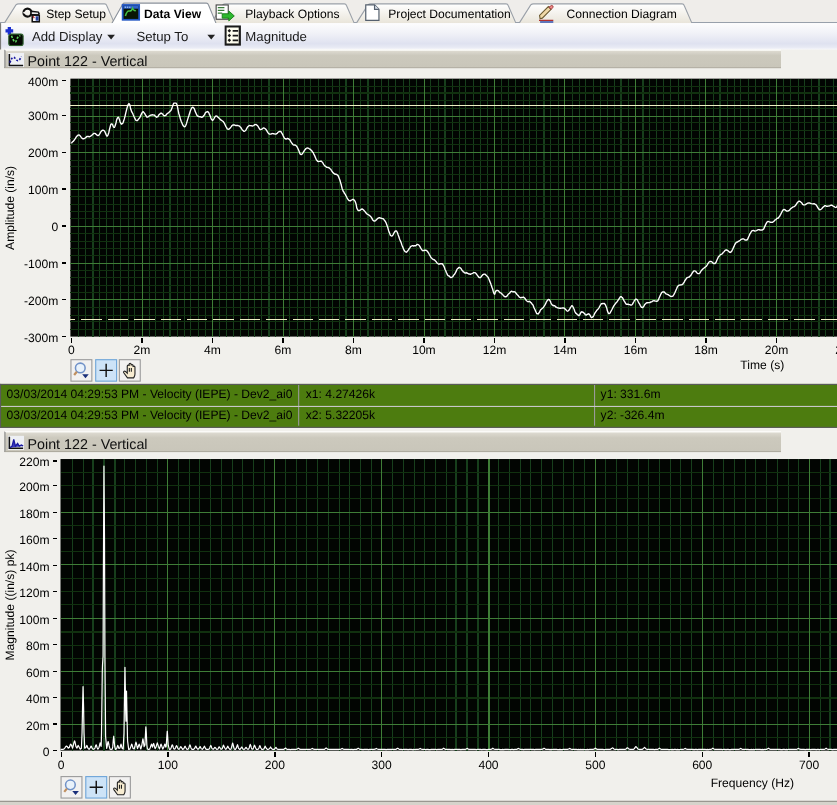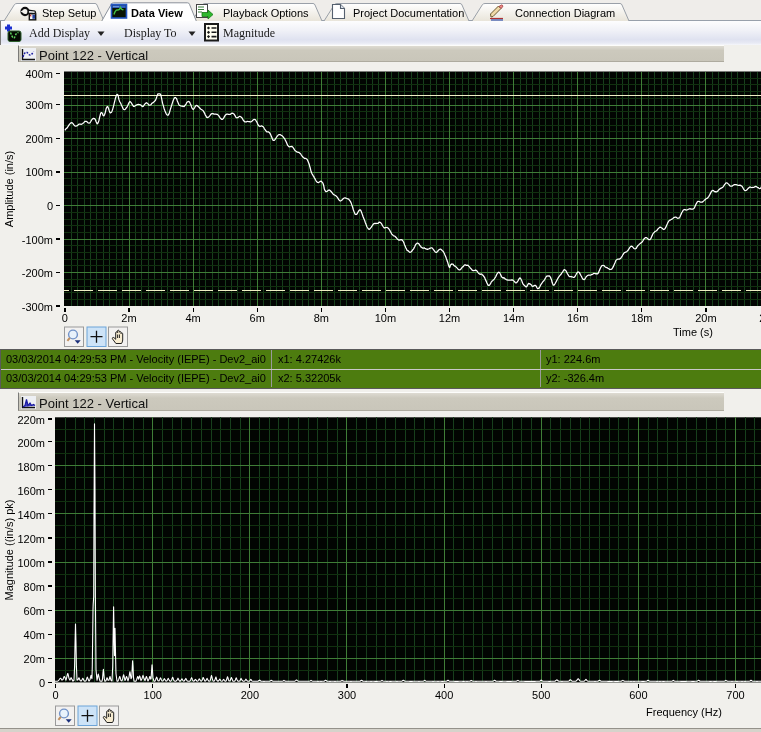--- a/index.html
+++ b/index.html
@@ -1,19 +1,19 @@
 <!DOCTYPE html>
 <html><head><meta charset="utf-8"><style>
 *{margin:0;padding:0;box-sizing:border-box}
 html,body{width:761px;height:732px;overflow:hidden;background:#f1f0ec;font-family:"Liberation Sans",sans-serif}
 .abs{position:absolute}
 #tabbar{position:absolute;left:0;top:0}
-#toolbar{position:absolute;left:0;top:21px;width:761px;height:24px;background:linear-gradient(#fdfdfe 0%,#f0f1f7 40%,#dfe2f0 78%,#e8eaf4 92%,#f6f7fb 100%);border-left:1px solid #7a7a78;font-family:Liberation Serif, serif;}
+#toolbar{position:absolute;left:0;top:21px;width:761px;height:24px;background:linear-gradient(#fdfdfe 0%,#f0f1f7 40%,#dfe2f0 78%,#e8eaf4 92%,#f6f7fb 100%);border-left:1px solid #7a7a78;}
 #toolbar .lbl{position:absolute;top:5px;font-size:12px;color:#1a1a1a}
-.hdr{position:absolute;left:18px;width:706px;background:linear-gradient(#dedbd2,#ccc9bd 30%,#c9c6ba);border-top:1px solid #fdfdfb;border-bottom:1px solid #aeab9f;border-left:1px solid #7a7a78}
+.hdr{position:absolute;left:4px;width:706px;background:linear-gradient(#dedbd2,#ccc9bd 30%,#c9c6ba);border-top:1px solid #fdfdfb;border-bottom:1px solid #aeab9f;border-left:1px solid #7a7a78}
 .hdr span{position:absolute;left:20px;top:1.5px;font-size:13px;color:#111}
 .csvg{position:absolute;left:0}
 #ctable{position:absolute;left:0;top:349px;width:761px;height:40px;background:#4d7c0f;border-top:1.5px solid #5a5a5a;border-bottom:1.5px solid #5a5a5a;border-left:1px solid #5a5a5a}
 #ctable .cell{position:absolute;font-size:11px;color:#000;white-space:nowrap}
 #bstrip{position:absolute;left:0;top:728px;width:761px;height:4px;background:#d6d3cb;border-top:1px solid #94918a}
 text{font-family:"Liberation Sans",sans-serif;font-size:11px;fill:#000}
 </style></head><body>
 <svg id="tabbar" width="761" height="22">
 <defs>
       <linearGradient id="tabg" x1="0" y1="0" x2="0" y2="1">
@@ -70,21 +70,21 @@
 <div id="toolbar">
  <svg class="abs" style="left:3px;top:3px" width="18" height="18">
       <path d="M4.5 0.5v7M1 4h7" stroke="#1b2fd0" stroke-width="3"></path>
       <rect x="4" y="7" width="13" height="10.5" rx="2" fill="#050903" stroke="#2d5f2d"></rect>
       <path d="M6.5 8.5 q3 8.5 4.5 4 q1 -3.5 3.5 -4" stroke="#5fd45f" stroke-width="1.5" fill="none" stroke-dasharray="2,1.3"></path>
     </svg>
  <span class="lbl" style="left:28px">Add Display</span>
  <svg class="abs" style="left:96px;top:10px" width="9" height="6">
       <path d="M0.5 0.5h7L4 5z" fill="#222"></path>
     </svg>
- <span class="lbl" style="left:123px">Display To</span>
+ <span class="lbl" style="left:123px">Setup To</span>
  <svg class="abs" style="left:187px;top:10px" width="9" height="6">
       <path d="M0.5 0.5h7L4 5z" fill="#222"></path>
     </svg>
  <svg class="abs" style="left:203px;top:2px" width="16" height="19">
       <rect x="1" y="1" width="13" height="16.5" fill="#fffef0" stroke="#1a1a1a" stroke-width="2"></rect>
       <g stroke="#1a1a1a" stroke-width="1.6">
         <path d="M7.5 5h5M7.5 9.3h5M7.5 13.6h5"></path>
       </g>
       <g fill="#1a1a1a">
         <path d="M4.5 3.4l1.6 1.6-1.6 1.6-1.6-1.6z"></path>
@@ -147,21 +147,21 @@
     <path d="M90.5 274.7H102.5M96.5 268.7V280.7" stroke="#111" stroke-width="1.3" fill="none"></path>
     <rect x="108.5" y="265.0" width="19" height="19.5" fill="#f2f1f0" stroke="#9a9a9a"></rect>
     <path d="M115.9 281.5 l-3.4-4.6 c-0.7-1 0.6-2 1.5-1.2 l1.7 1.6 v-6.6 c0-1.2 1.7-1.2 1.7 0 v-1.6 c0-1.2 1.8-1.2 1.8 0 v1.2 c0-1.2 1.8-1.1 1.8 0.1 v1.2 c0-1 1.7-1 1.7 0.2 v6.2 c0 1.6-0.6 2.4-1.2 3.5 z M117.60000000000001 272.5v3.5 M119.4 272.5v3.5" fill="#f7ecd1" stroke="#222" stroke-width="1"></path>
 </svg>
 <div id="ctable">
  <div style="position:absolute;left:270px;top:0;width:1px;height:37px;background:#9a9a9a"></div>
  <div style="position:absolute;left:539px;top:0;width:1px;height:37px;background:#9a9a9a"></div>
  <div style="position:absolute;left:0;top:18.5px;width:761px;height:1px;background:#c8c8c8"></div>
  <div class="cell" style="left:5px;top:3px">03/03/2014 04:29:53 PM - Velocity (IEPE) - Dev2_ai0</div>
  <div class="cell" style="left:277px;top:3px">x1: 4.27426k</div>
- <div class="cell" style="left:545px;top:3px">y1: 224.6m</div>
+ <div class="cell" style="left:545px;top:3px">y1: 331.6m</div>
  <div class="cell" style="left:5px;top:22px">03/03/2014 04:29:53 PM - Velocity (IEPE) - Dev2_ai0</div>
  <div class="cell" style="left:277px;top:22px">x2: 5.32205k</div>
  <div class="cell" style="left:545px;top:22px">y2: -326.4m</div>
 </div>
 <div class="hdr" style="top:392px;height:19px">
     <span style="top:3px">Point 122 - Vertical</span>
  <svg class="abs" style="left:2px;top:2.5px" width="15" height="13">
       <rect x="0" y="0" width="15" height="13" fill="#eef0f4"></rect>
       <path d="M1.5 1v10.5H14" stroke="#111" stroke-width="1.4" fill="none"></path>
       <path d="M2 11 l2-1.5 l1.5-6 l1.5 6 l2-2.5 l1.5 2.5 l2-1 l1.5 1" stroke="#1a1aa0" stroke-width="1.2" fill="#3a3ac0"></path>

